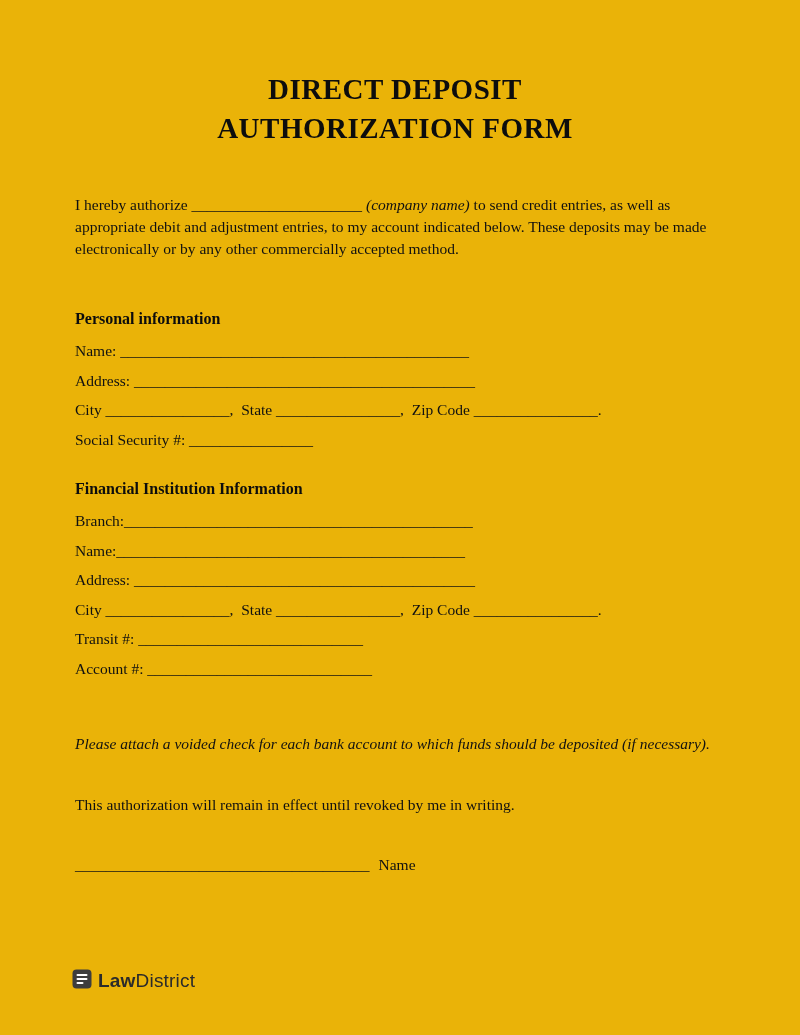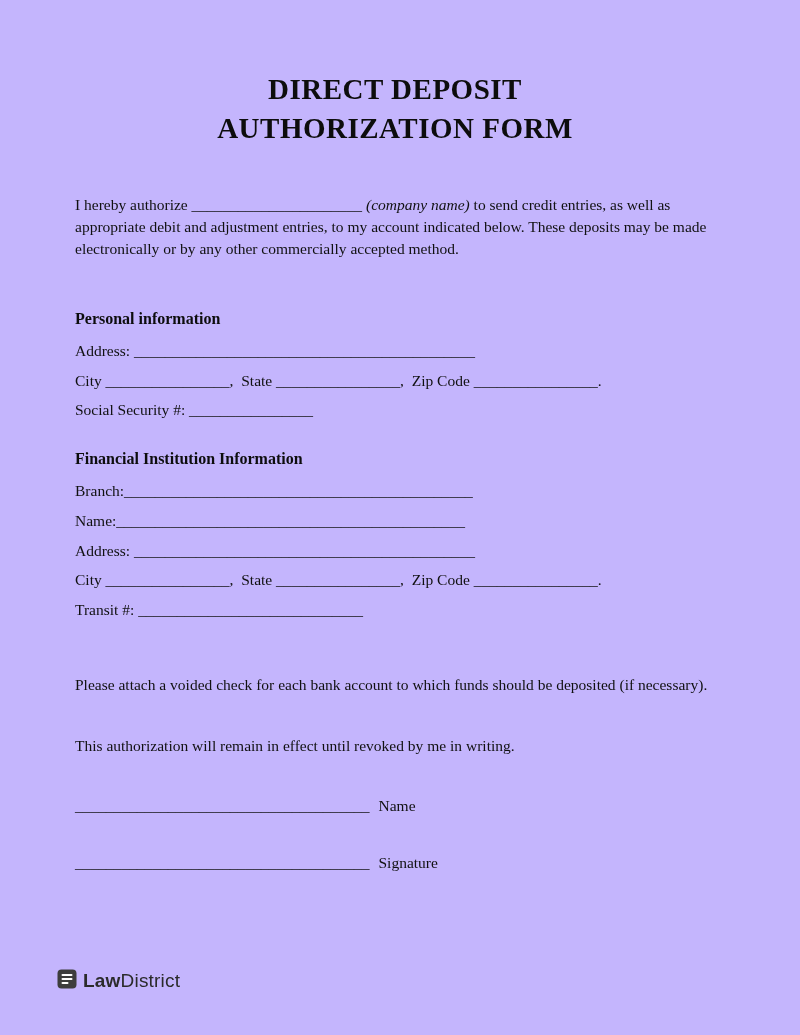--- a/index.html
+++ b/index.html
@@ -5,21 +5,21 @@
   html, body {
     margin: 0;
     padding: 0;
     background: #ffffff;
   }
   .page {
     position: relative;
     width: 800px;
     height: 1035px;
     margin: 0 auto;
-    background: #c4b5fd;
+    background: #eab308;
     box-sizing: border-box;
     padding: 60px 85px 0 75px;
     font-family: "Liberation Serif", serif;
     color: #111111;
     font-size: 15.5px;
     overflow: hidden;
   }
   .title {
     text-align: center;
     font-weight: bold;
@@ -50,37 +50,38 @@
   }
   .account-type-line {
     line-height: 1.1;
     margin-bottom: 0;
   }
   .checkbox-option { white-space: pre-wrap; }
   .opt-checking { margin-left: 30px; }
   .opt-savings  { margin-left: 50px; }
   .note-voided {
     margin-top: 56px;
+    font-style: italic;
     line-height: 1.4;
   }
   .note-revoke {
     margin-top: 40px;
     line-height: 1.4;
   }
   .sig-row {
     margin-top: 40px;
     line-height: 1.1;
     white-space: pre-wrap;
   }
   .sig-row .sig-label {
     margin-left: 9px;
   }
   .footer {
     position: absolute;
-    left: 57px;
+    left: 72px;
     bottom: 42px;
     display: flex;
     align-items: center;
     gap: 6px;
     font-family: "Liberation Sans", sans-serif;
   }
   .brand {
     font-size: 19px;
     color: #2b2b2b;
     letter-spacing: 0.2px;
@@ -95,40 +96,41 @@
 
   <div class="title">
     <div>DIRECT DEPOSIT</div>
     <div>AUTHORIZATION FORM</div>
   </div>
 
   <p class="intro"><span>I hereby authorize ______________________ </span><span class="italic">(company name)</span><span> to send credit entries, as well as appropriate debit and adjustment entries, to my account indicated below. These deposits may be made electronically or by any other commercially accepted method.</span></p>
 
   <div class="section-heading">Personal information</div>
 
+  <div class="field-line">Name: _____________________________________________</div>
   <div class="field-line">Address: ____________________________________________</div>
   <div class="field-line">City ________________,  State ________________,  Zip Code ________________.</div>
   <div class="field-line">Social Security #: ________________</div>
 
   <div class="section-heading fin">Financial Institution Information</div>
 
   <div class="field-line">Branch:_____________________________________________</div>
   <div class="field-line">Name:_____________________________________________</div>
   <div class="field-line">Address: ____________________________________________</div>
   <div class="field-line">City ________________,  State ________________,  Zip Code ________________.</div>
   <div class="field-line">Transit #: _____________________________</div>
+  <div class="field-line">Account #: _____________________________</div>
 
 
   <p class="note-voided">Please attach a voided check for each bank account to which funds should be deposited (if necessary).</p>
 
   <p class="note-revoke">This authorization will remain in effect until revoked by me in writing.</p>
 
   <div class="sig-row"><span>______________________________________</span><span class="sig-label">Name</span></div>
 
-  <div class="sig-row"><span>______________________________________</span><span class="sig-label">Signature</span></div>
 
   <div class="footer">
     <span class="logo-icon">
       <svg width="20" height="20" viewBox="0 0 20 20" aria-hidden="true">
         <rect x="0.5" y="0.5" width="19" height="19" rx="4" fill="#3d3d3d"></rect>
         <rect x="4.5" y="5" width="11" height="2" rx="1" fill="#ffffff"></rect>
         <rect x="4.5" y="9" width="11" height="2" rx="1" fill="#ffffff"></rect>
         <rect x="4.5" y="13" width="7" height="2" rx="1" fill="#ffffff"></rect>
       </svg>
     </span>

